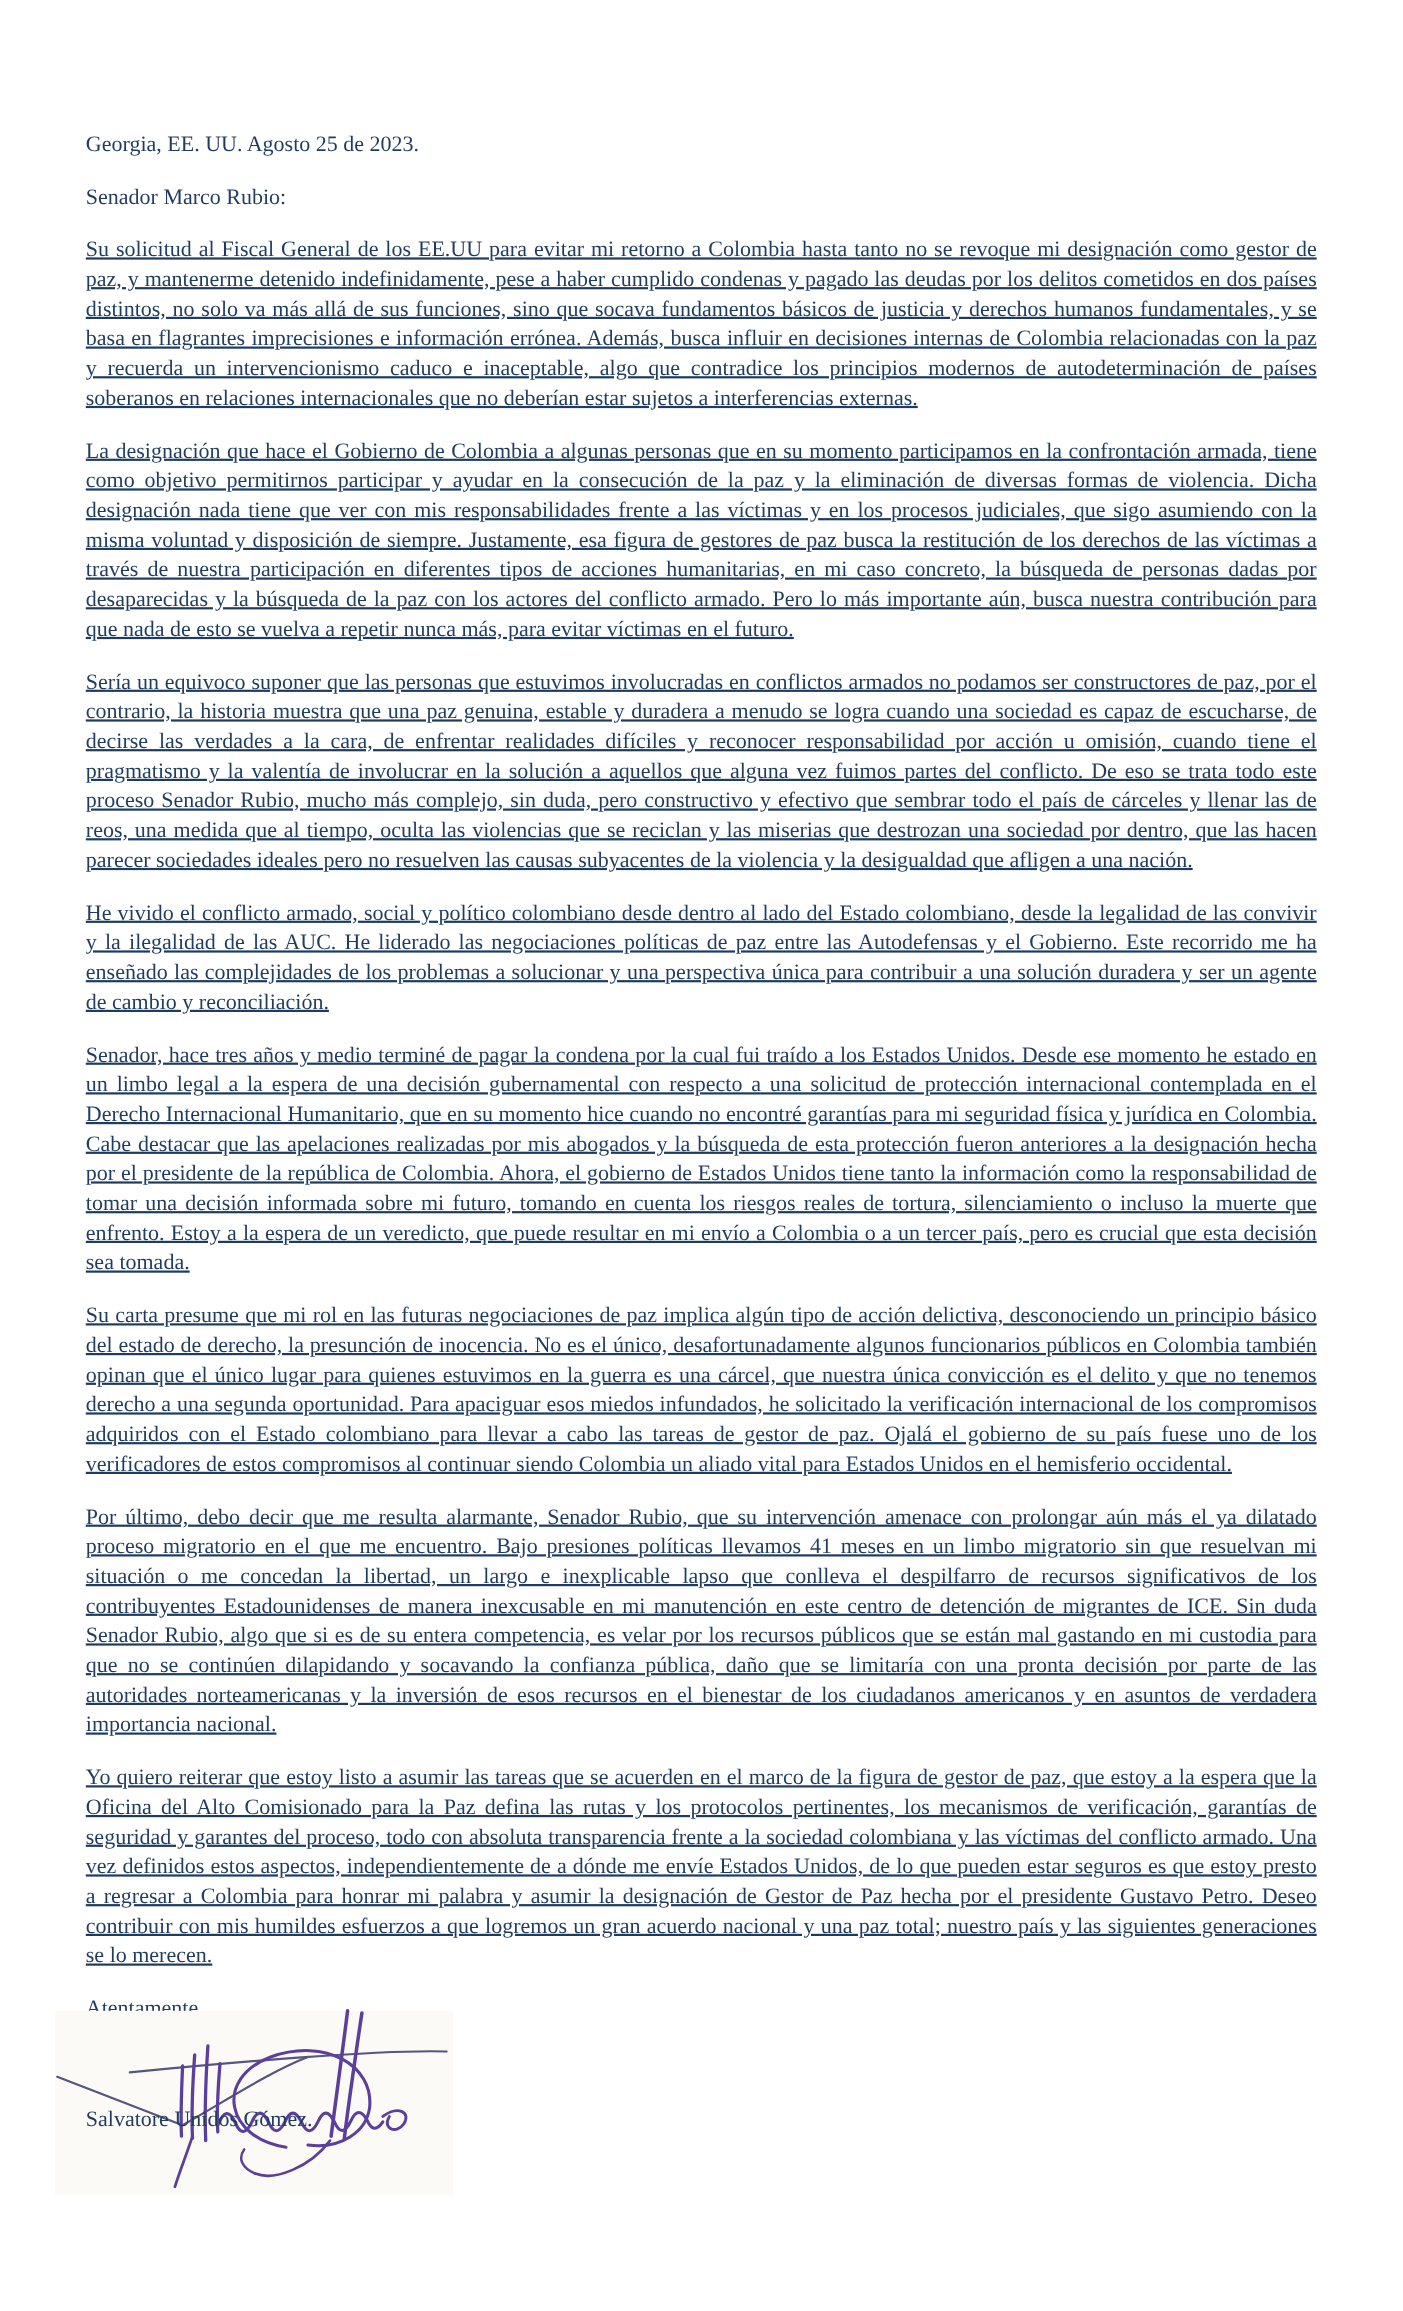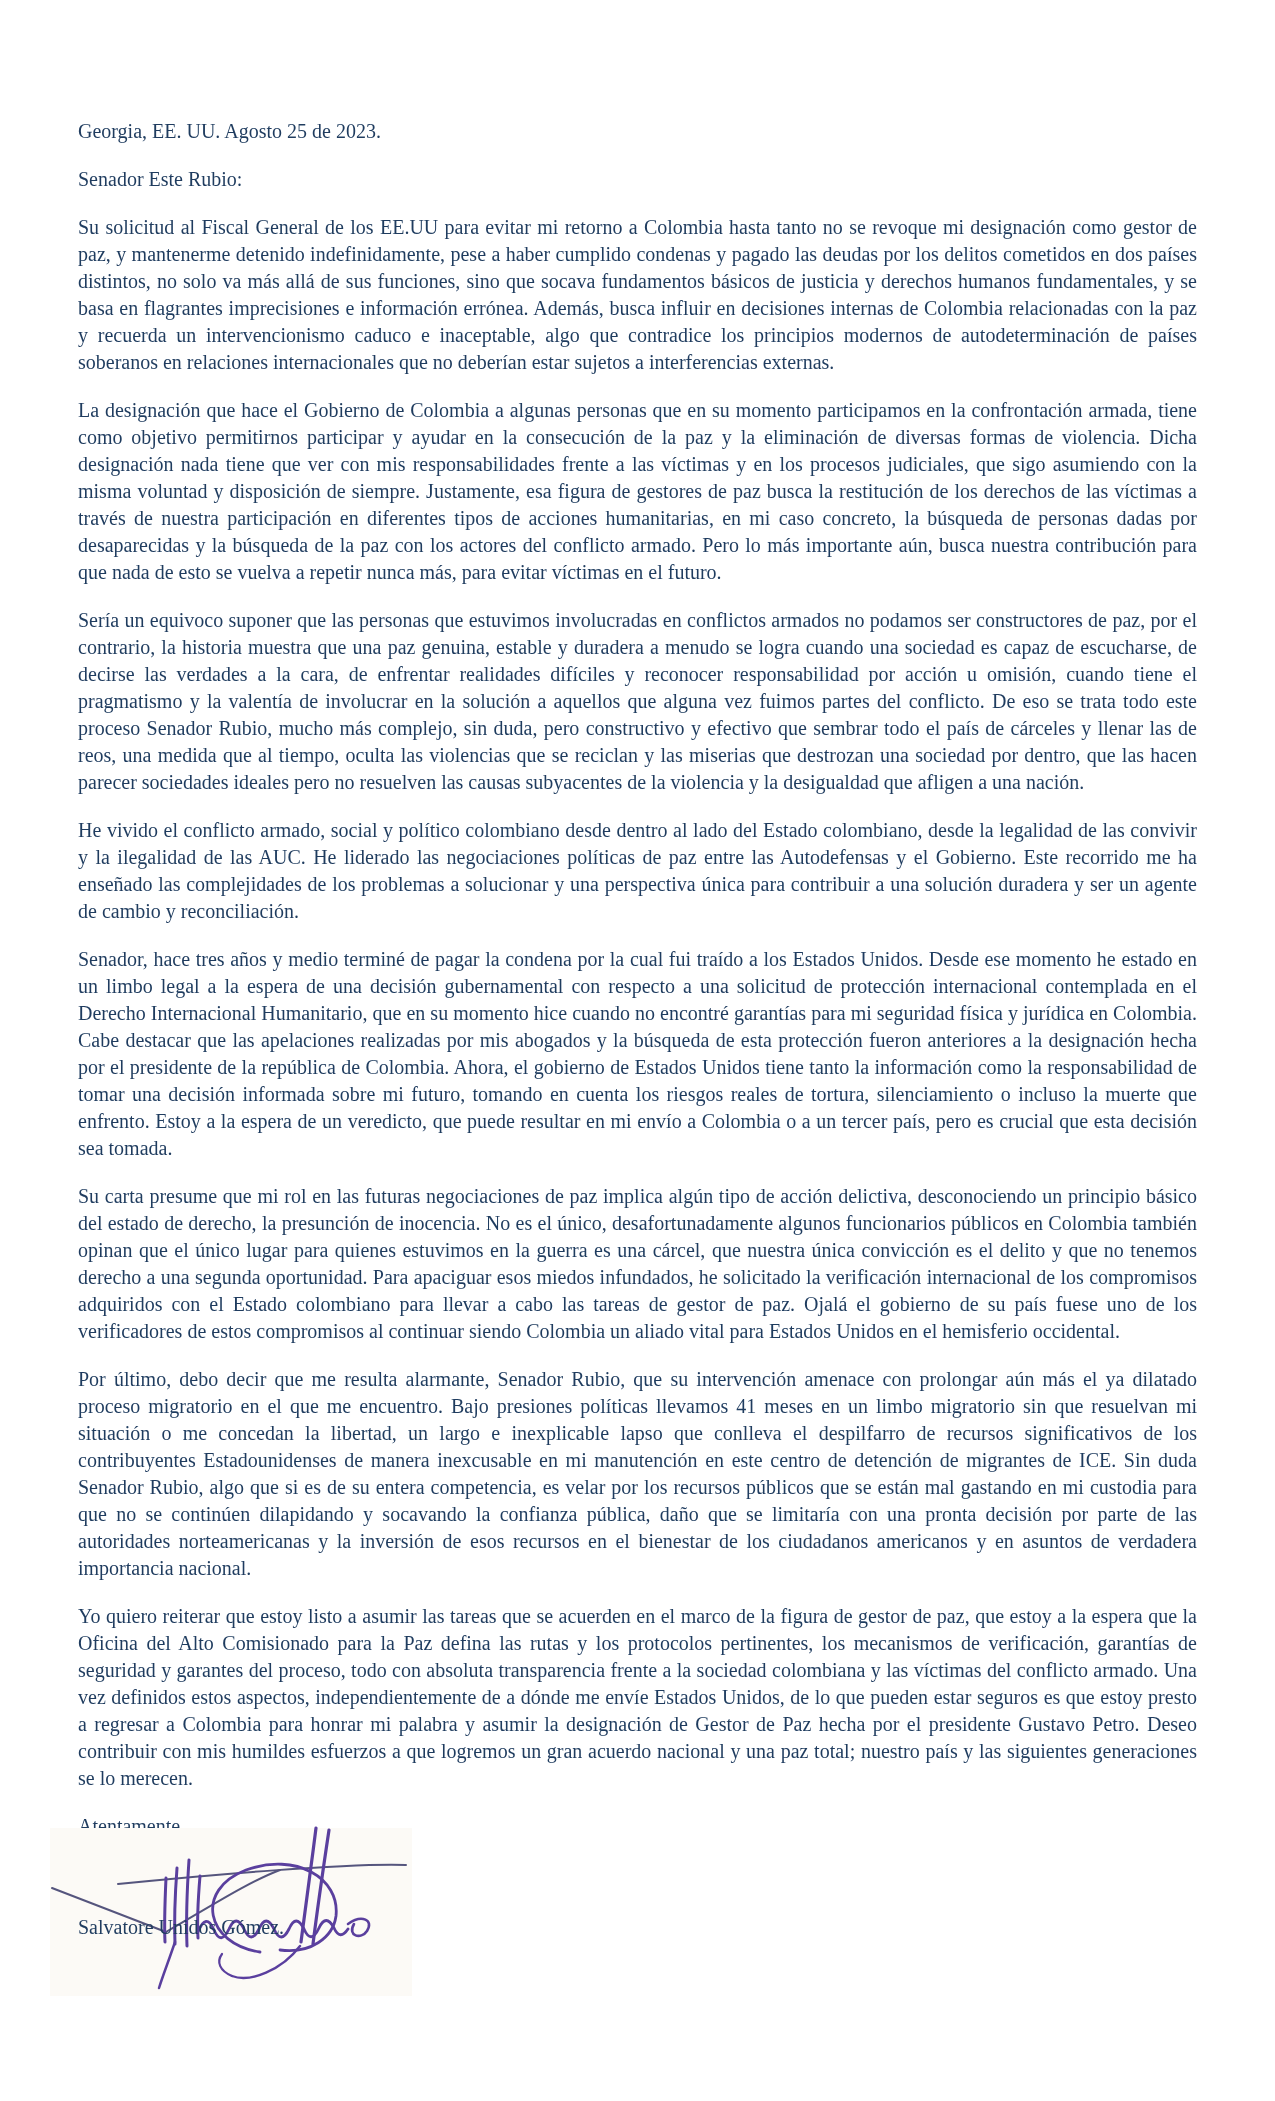--- a/index.html
+++ b/index.html
@@ -20,20 +20,21 @@
     line-height: 27px;
   }
   .dateline, .salutation {
     margin: 0 0 21px 0;
     white-space: pre-wrap;
   }
   .para {
     margin: 0 0 21px 0;
     text-align: justify;
     text-justify: inter-word;
+    text-decoration: underline;
   }
   .closing {
     margin: 0;
   }
   .sig-wrap {
     position: relative;
     height: 170px;
     margin-top: 2px;
   }
   .scan-bg {
@@ -59,21 +60,21 @@
     margin: 0;
   }
 </style>
 </head>
 <body>
 
 <div class="page">
 
   <p class="dateline">Georgia, EE. UU. Agosto 25 de 2023.</p>
 
-  <p class="salutation">Senador Este Rubio:</p>
+  <p class="salutation">Senador Marco Rubio:</p>
 
   <p class="para">Su solicitud al Fiscal General de los EE.UU para evitar mi retorno a Colombia hasta tanto no se revoque mi designación como gestor de paz, y mantenerme detenido indefinidamente, pese a haber cumplido condenas y pagado las deudas por los delitos cometidos en dos países distintos, no solo va más allá de sus funciones, sino que socava fundamentos básicos de justicia y derechos humanos fundamentales, y se basa en flagrantes imprecisiones e información errónea. Además, busca influir en decisiones internas de Colombia relacionadas con la paz y recuerda un intervencionismo caduco e inaceptable, algo que contradice los principios modernos de autodeterminación de países soberanos en relaciones internacionales que no deberían estar sujetos a interferencias externas.</p>
   <p class="para">La designación que hace el Gobierno de Colombia a algunas personas que en su momento participamos en la confrontación armada, tiene como objetivo permitirnos participar y ayudar en la consecución de la paz y la eliminación de diversas formas de violencia. Dicha designación nada tiene que ver con mis responsabilidades frente a las víctimas y en los procesos judiciales, que sigo asumiendo con la misma voluntad y disposición de siempre. Justamente, esa figura de gestores de paz busca la restitución de los derechos de las víctimas a través de nuestra participación en diferentes tipos de acciones humanitarias, en mi caso concreto, la búsqueda de personas dadas por desaparecidas y la búsqueda de la paz con los actores del conflicto armado. Pero lo más importante aún, busca nuestra contribución para que nada de esto se vuelva a repetir nunca más, para evitar víctimas en el futuro.</p>
   <p class="para">Sería un equivoco suponer que las personas que estuvimos involucradas en conflictos armados no podamos ser constructores de paz, por el contrario, la historia muestra que una paz genuina, estable y duradera a menudo se logra cuando una sociedad es capaz de escucharse, de decirse las verdades a la cara, de enfrentar realidades difíciles y reconocer responsabilidad por acción u omisión, cuando tiene el pragmatismo y la valentía de involucrar en la solución a aquellos que alguna vez fuimos partes del conflicto. De eso se trata todo este proceso Senador Rubio, mucho más complejo, sin duda, pero constructivo y efectivo que sembrar todo el país de cárceles y llenar las de reos, una medida que al tiempo, oculta las violencias que se reciclan y las miserias que destrozan una sociedad por dentro, que las hacen parecer sociedades ideales pero no resuelven las causas subyacentes de la violencia y la desigualdad que afligen a una nación.</p>
   <p class="para">He vivido el conflicto armado, social y político colombiano desde dentro al lado del Estado colombiano, desde la legalidad de las convivir y la ilegalidad de las AUC. He liderado las negociaciones políticas de paz entre las Autodefensas y el Gobierno. Este recorrido me ha enseñado las complejidades de los problemas a solucionar y una perspectiva única para contribuir a una solución duradera y ser un agente de cambio y reconciliación.</p>
   <p class="para">Senador, hace tres años y medio terminé de pagar la condena por la cual fui traído a los Estados Unidos. Desde ese momento he estado en un limbo legal a la espera de una decisión gubernamental con respecto a una solicitud de protección internacional contemplada en el Derecho Internacional Humanitario, que en su momento hice cuando no encontré garantías para mi seguridad física y jurídica en Colombia. Cabe destacar que las apelaciones realizadas por mis abogados y la búsqueda de esta protección fueron anteriores a la designación hecha por el presidente de la república de Colombia. Ahora, el gobierno de Estados Unidos tiene tanto la información como la responsabilidad de tomar una decisión informada sobre mi futuro, tomando en cuenta los riesgos reales de tortura, silenciamiento o incluso la muerte que enfrento. Estoy a la espera de un veredicto, que puede resultar en mi envío a Colombia o a un tercer país, pero es crucial que esta decisión sea tomada.</p>
   <p class="para">Su carta presume que mi rol en las futuras negociaciones de paz implica algún tipo de acción delictiva, desconociendo un principio básico del estado de derecho, la presunción de inocencia. No es el único, desafortunadamente algunos funcionarios públicos en Colombia también opinan que el único lugar para quienes estuvimos en la guerra es una cárcel, que nuestra única convicción es el delito y que no tenemos derecho a una segunda oportunidad. Para apaciguar esos miedos infundados, he solicitado la verificación internacional de los compromisos adquiridos con el Estado colombiano para llevar a cabo las tareas de gestor de paz. Ojalá el gobierno de su país fuese uno de los verificadores de estos compromisos al continuar siendo Colombia un aliado vital para Estados Unidos en el hemisferio occidental.</p>
   <p class="para">Por último, debo decir que me resulta alarmante, Senador Rubio, que su intervención amenace con prolongar aún más el ya dilatado proceso migratorio en el que me encuentro. Bajo presiones políticas llevamos 41 meses en un limbo migratorio sin que resuelvan mi situación o me concedan la libertad, un largo e inexplicable lapso que conlleva el despilfarro de recursos significativos de los contribuyentes Estadounidenses de manera inexcusable en mi manutención en este centro de detención de migrantes de ICE. Sin duda Senador Rubio, algo que si es de su entera competencia, es velar por los recursos públicos que se están mal gastando en mi custodia para que no se continúen dilapidando y socavando la confianza pública, daño que se limitaría con una pronta decisión por parte de las autoridades norteamericanas y la inversión de esos recursos en el bienestar de los ciudadanos americanos y en asuntos de verdadera importancia nacional.</p>
   <p class="para">Yo quiero reiterar que estoy listo a asumir las tareas que se acuerden en el marco de la figura de gestor de paz, que estoy a la espera que la Oficina del Alto Comisionado para la Paz defina las rutas y los protocolos pertinentes, los mecanismos de verificación, garantías de seguridad y garantes del proceso, todo con absoluta transparencia frente a la sociedad colombiana y las víctimas del conflicto armado. Una vez definidos estos aspectos, independientemente de a dónde me envíe Estados Unidos, de lo que pueden estar seguros es que estoy presto a regresar a Colombia para honrar mi palabra y asumir la designación de Gestor de Paz hecha por el presidente Gustavo Petro. Deseo contribuir con mis humildes esfuerzos a que logremos un gran acuerdo nacional y una paz total; nuestro país y las siguientes generaciones se lo merecen.</p>
 

